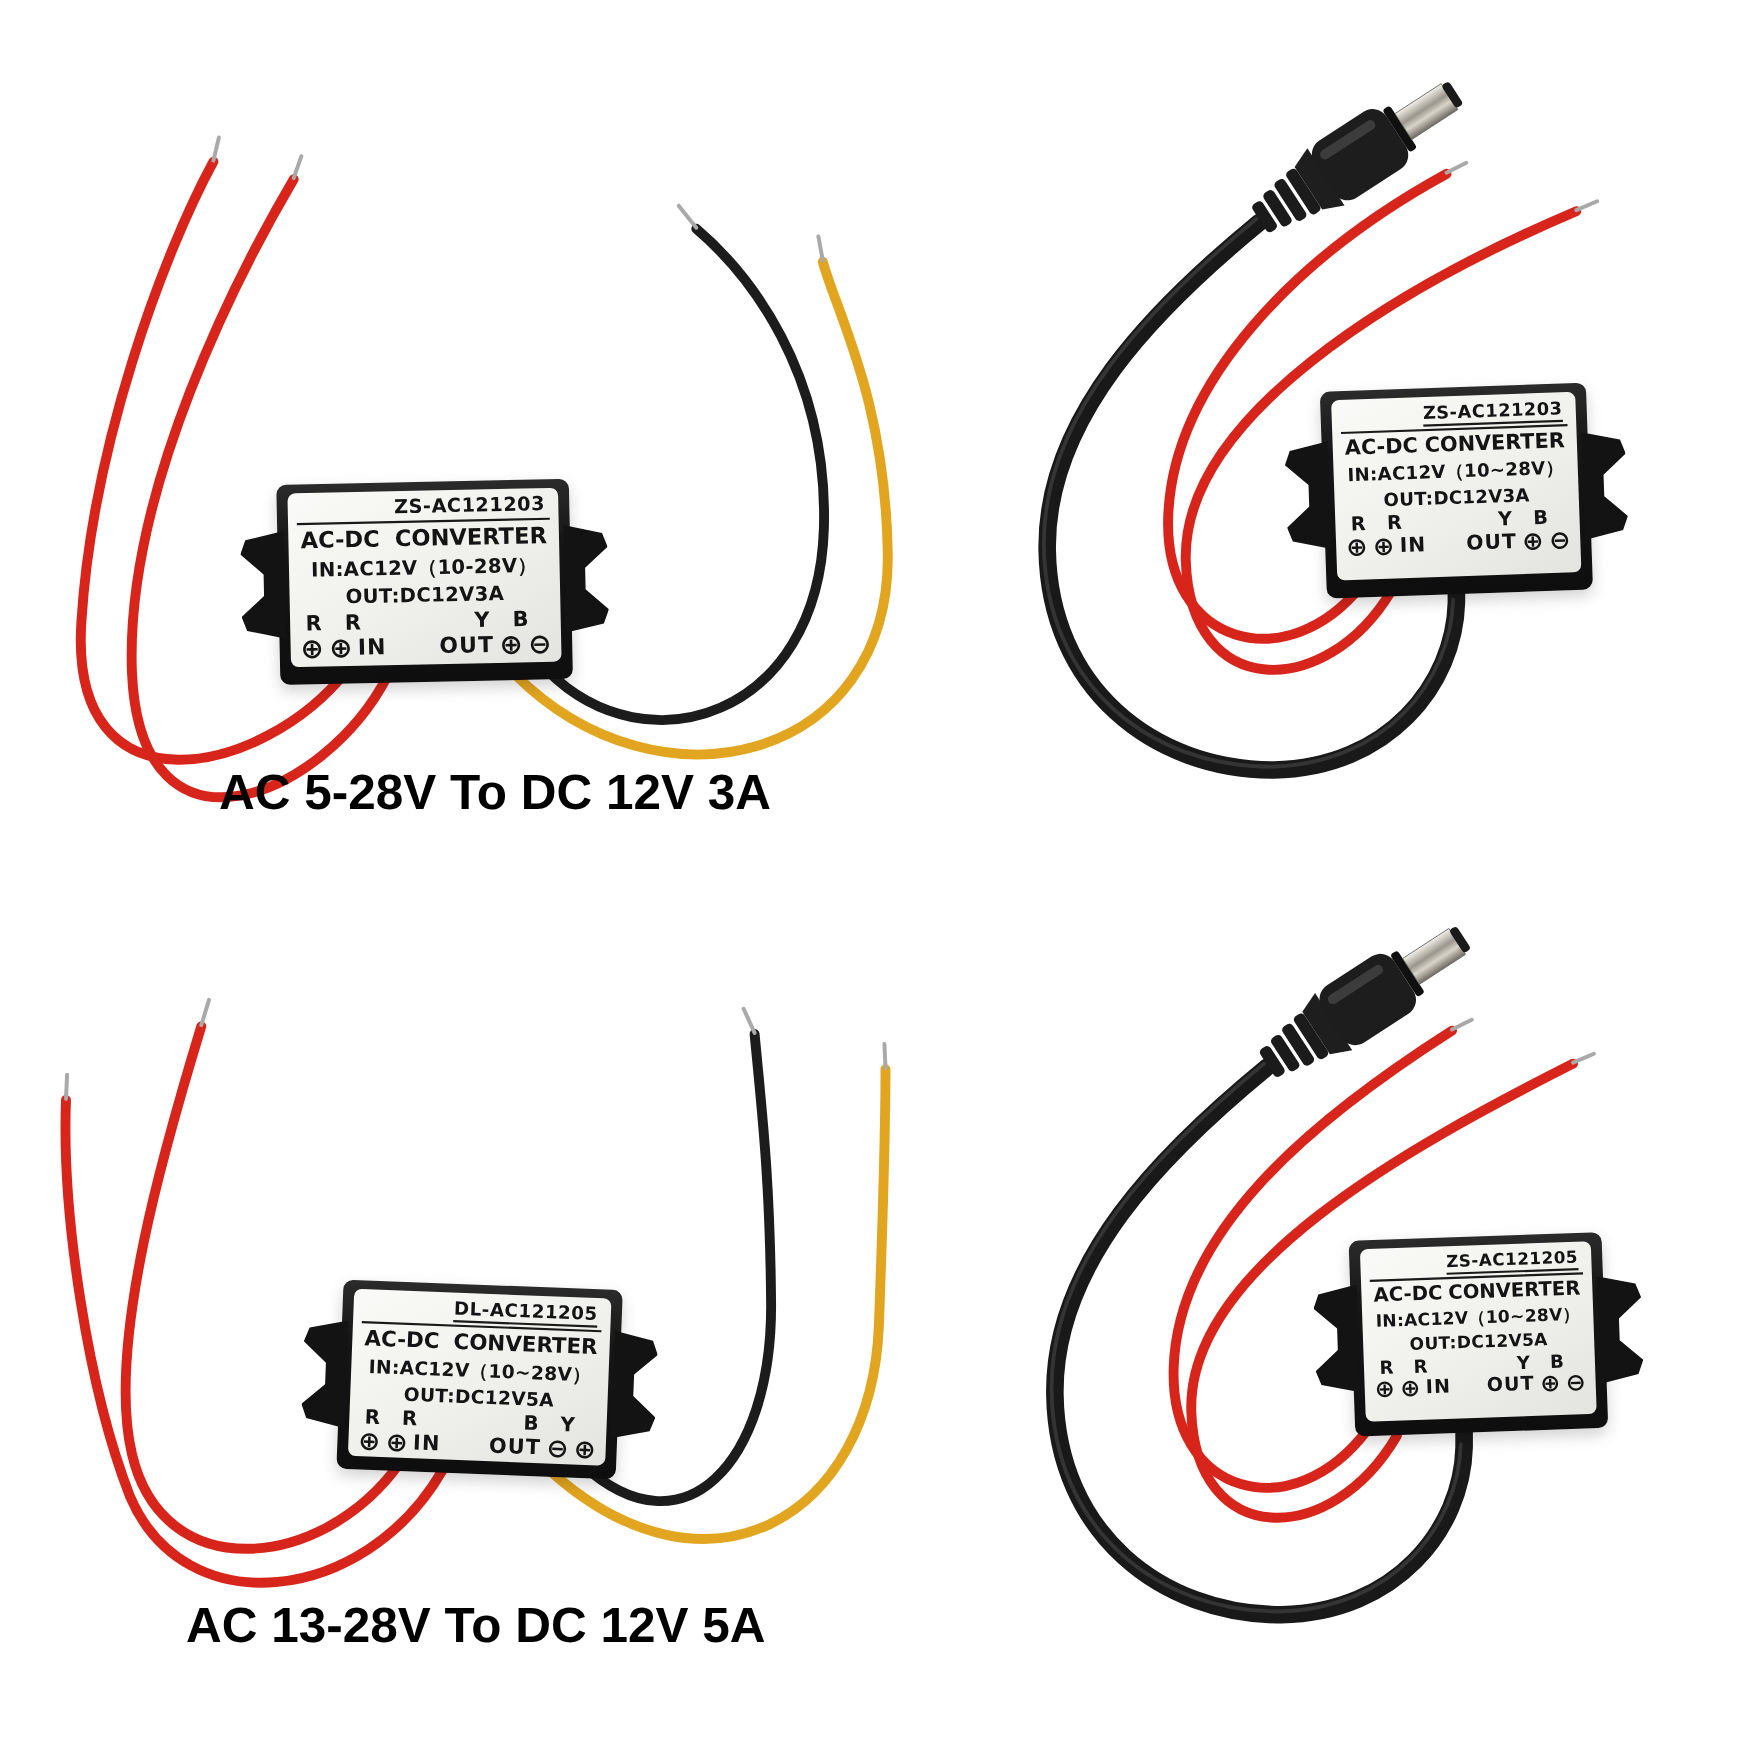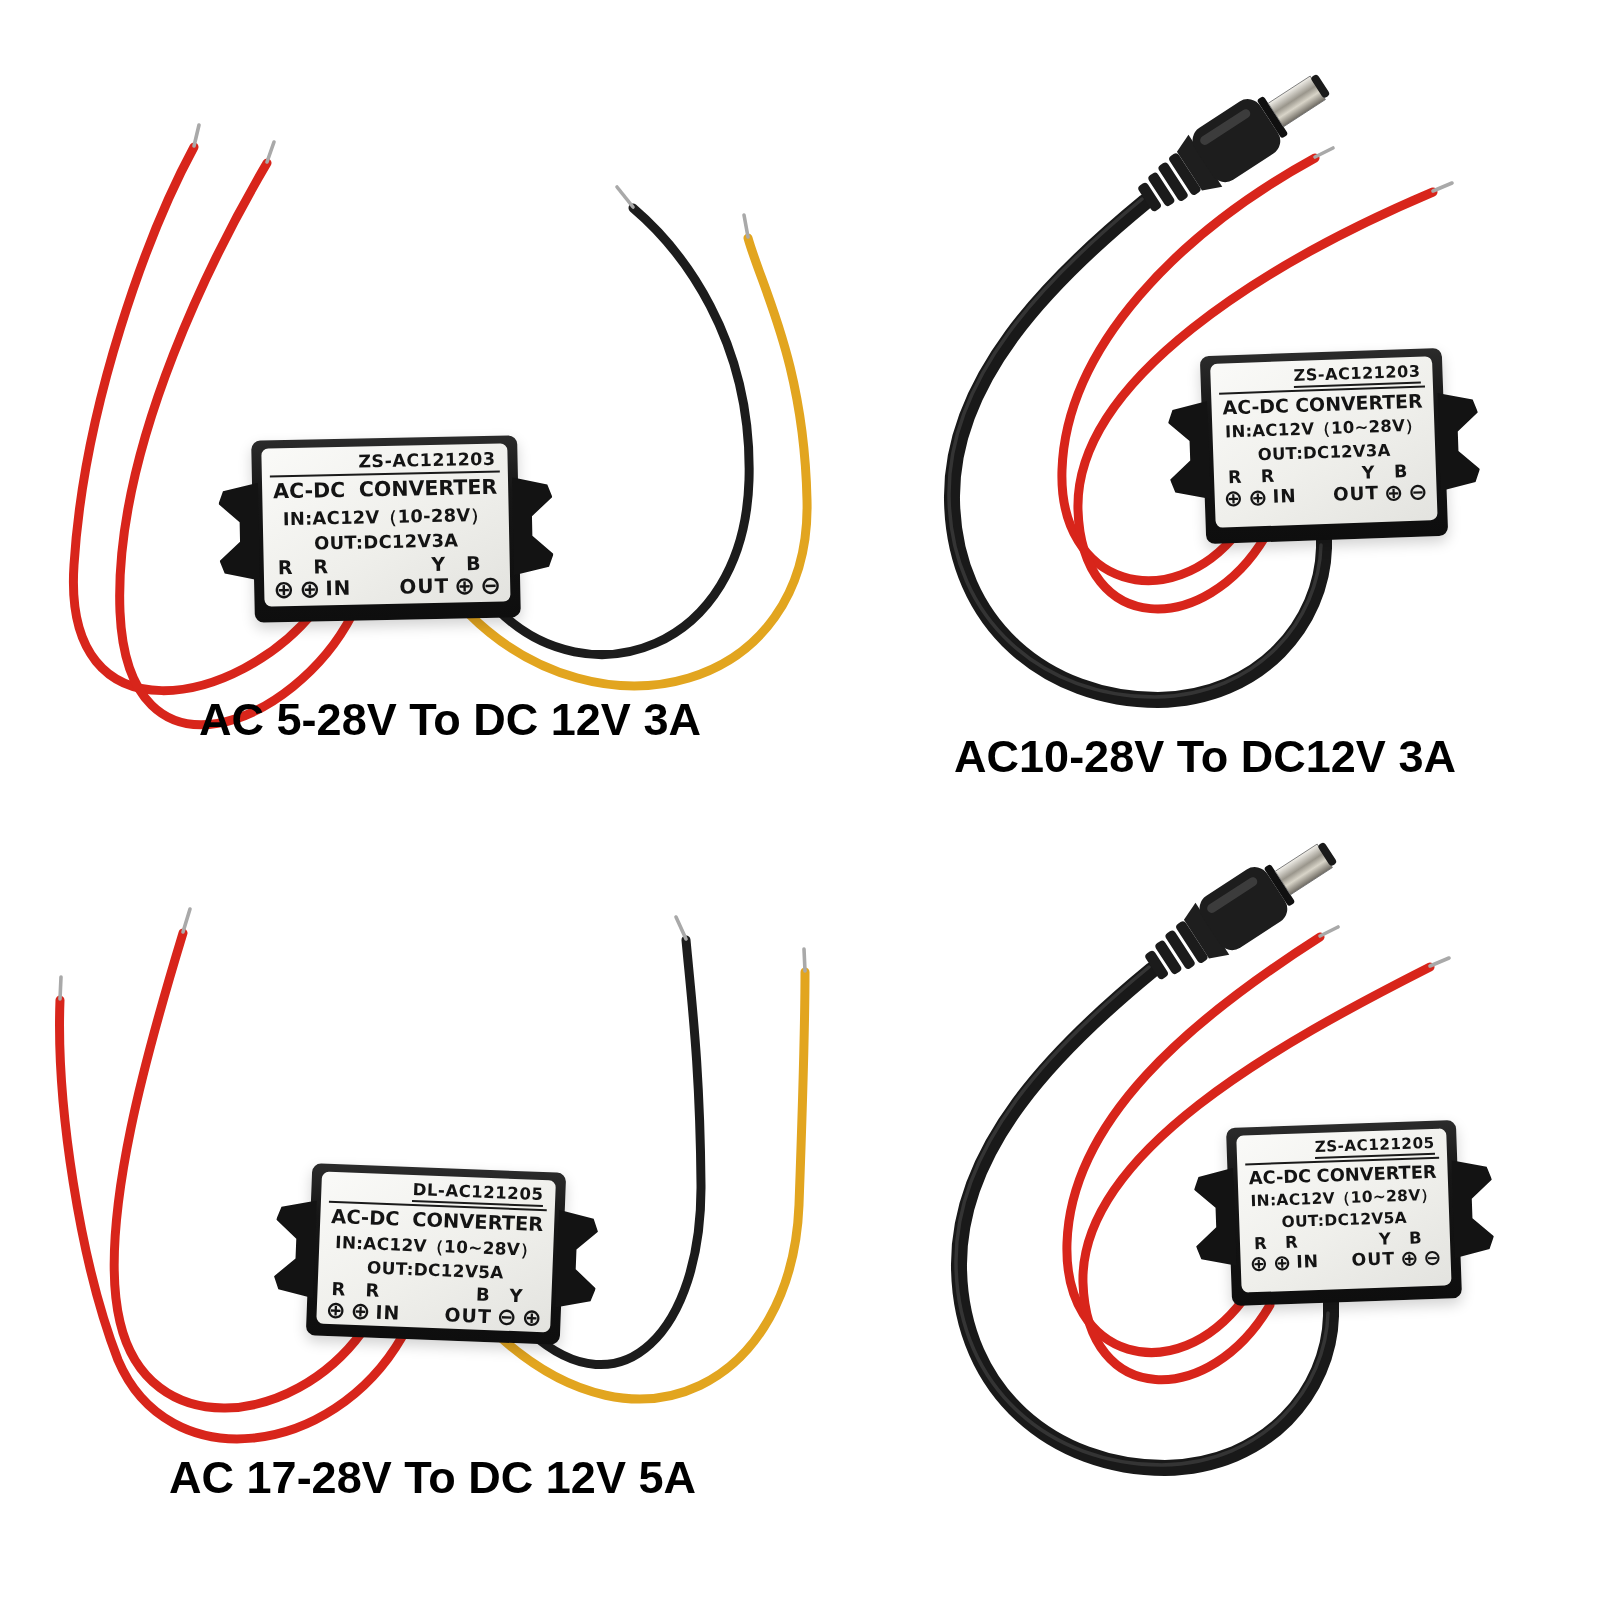--- a/index.html
+++ b/index.html
@@ -244,16 +244,15 @@
         <div class="sgroup">
           <span class="sym-word">OUT</span>
           <span class="sym-circ">⊕</span>
           <span class="sym-circ">⊖</span>
         </div>
       </div>
     </div>
   </div>
 
   <div class="caption c1">AC 5-28V To DC 12V 3A</div>
-  <div class="caption c2">AC10-28V To DC12V 3A</div>
-  <div class="caption c3">AC 17-28V To DC 12V 5A</div>
+  <div class="caption c3">AC 13-28V To DC 12V 5A</div>
 
 </div>
 
 </body></html>

